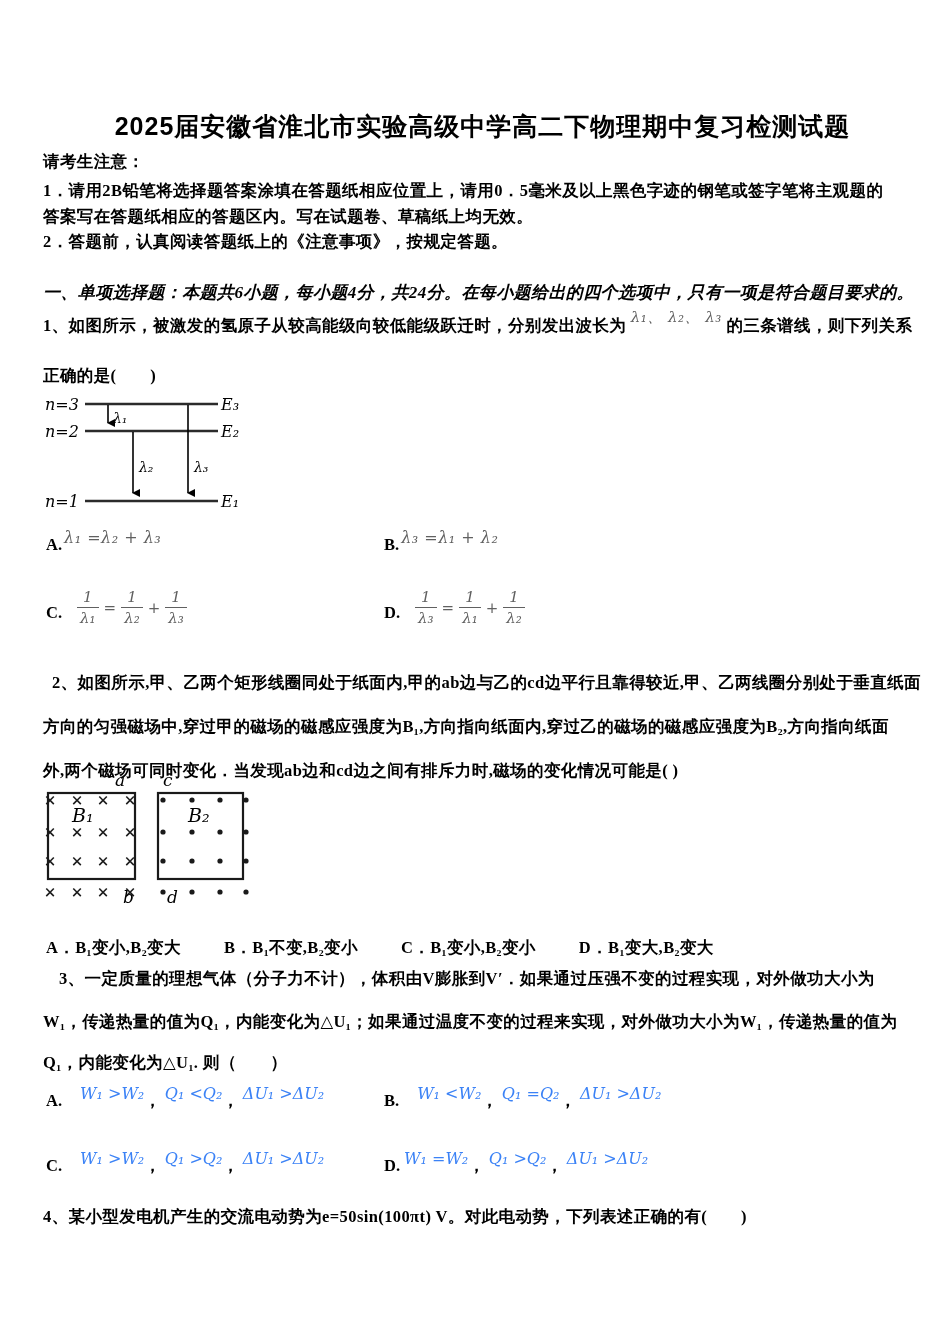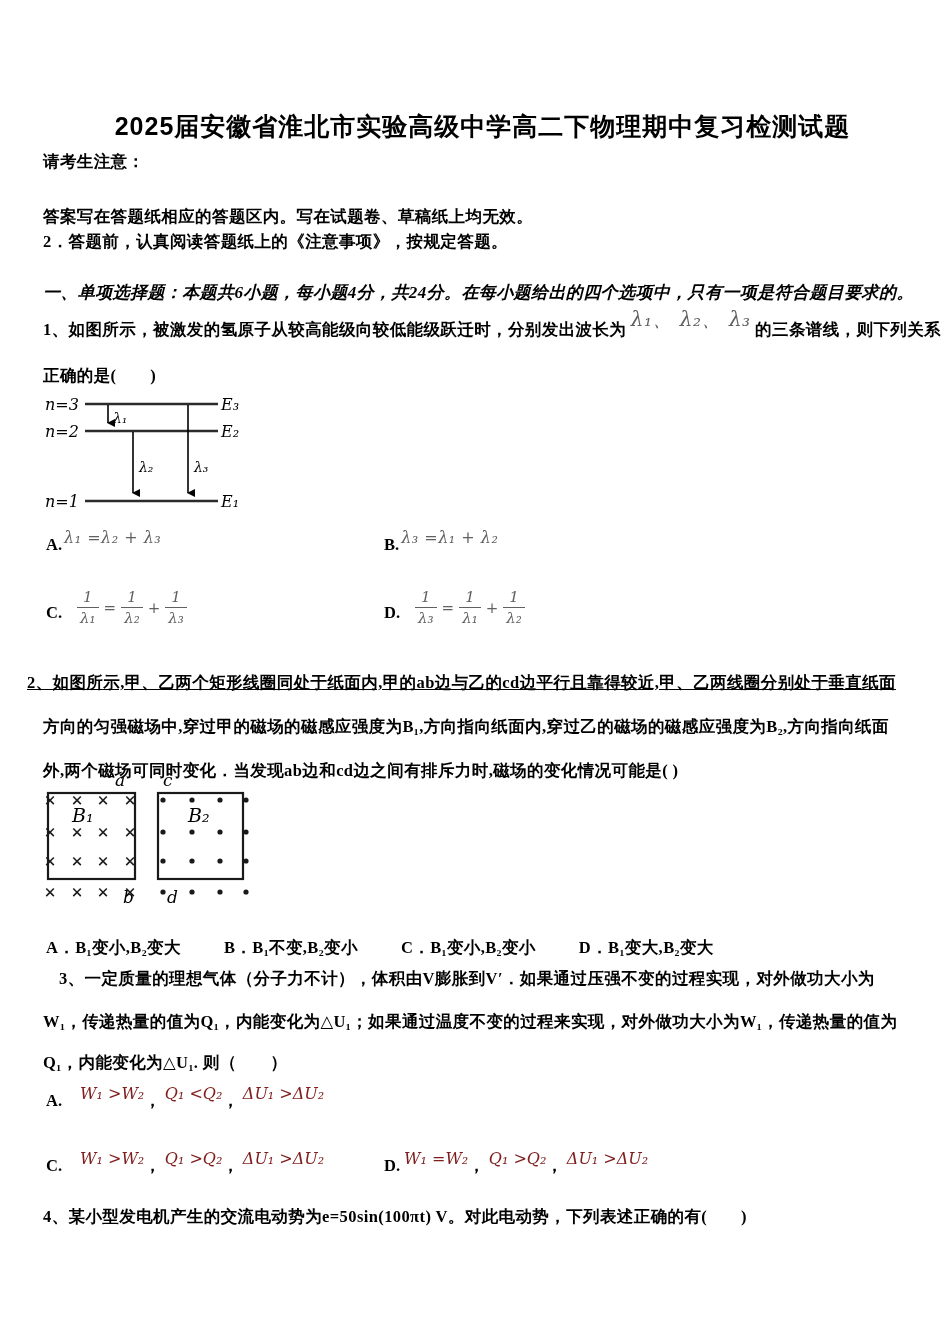--- a/index.html
+++ b/index.html
@@ -4,45 +4,46 @@
 <style>
   html,body{margin:0;padding:0;background:#ffffff;}
   #paper{position:relative;width:950px;height:1344px;background:#fff;overflow:hidden;
          font-family:"Liberation Serif","DejaVu Serif",serif;color:#000;}
   .title{position:absolute;left:0;width:941px;text-align:center;
          font-family:"Liberation Sans","DejaVu Sans",sans-serif;
          font-weight:bold;font-size:25px;letter-spacing:1px;margin-left:12px;}
   .line{position:absolute;white-space:nowrap;font-weight:bold;font-size:16.5px;letter-spacing:0.4px;}
   .formula{color:#606060;font-family:"DejaVu Serif",serif;font-style:italic;
            font-weight:normal;letter-spacing:0.5px;}
-  .raised{position:relative;top:-9px;font-size:20px;margin-top:36px;}
+  .raised{position:relative;top:-9px;font-size:15px;margin-top:36px;}
   .optrow{position:absolute;white-space:nowrap;}
   .opt{display:inline-flex;align-items:flex-end;}
   .optlabel{font-weight:bold;font-size:16.5px;font-family:"Liberation Serif",serif;}
   .opt .formula{font-size:16px;position:relative;top:-8px;margin-left:2px;}
   .frac{display:inline-flex;flex-direction:column;align-items:center;vertical-align:middle;margin:0 3px;}
   .frac .den{border-top:1.5px solid #606060;padding:1px 3px 0 3px;}
   .frac .num{padding:0 3px 1px 3px;}
   .fracwrap{display:inline-flex;align-items:center;color:#606060;
             font-family:"DejaVu Serif",serif;font-style:italic;font-size:15px;}
   .fracop{margin:0 2px;font-style:normal;}
-  .q3f{color:#7f1d1d;font-family:"DejaVu Serif",serif;font-style:italic;font-weight:normal;
+  .q3f{color:#3b82f6;font-family:"DejaVu Serif",serif;font-style:italic;font-weight:normal;
        font-size:16px;position:relative;top:-7px;}
   .q3c{font-weight:bold;font-size:16.5px;}
   svg text{font-family:"DejaVu Serif",serif;}
   .svgItal{font-style:italic;}
 </style>
 </head>
 <body>
 
 <div id="paper">
 
   <div class="title" style="top:110px;">2025届安徽省淮北市实验高级中学高二下物理期中复习检测试题</div>
 
   <div class="line" style="left:43px;top:151px;">请考生注意：</div>
+  <div class="line" style="left:43px;top:180px;">1．请用2B铅笔将选择题答案涂填在答题纸相应位置上，请用0．5毫米及以上黑色字迹的钢笔或签字笔将主观题的</div>
   <div class="line" style="left:43px;top:206px;">答案写在答题纸相应的答题区内。写在试题卷、草稿纸上均无效。</div>
   <div class="line" style="left:43px;top:231px;">2．答题前，认真阅读答题纸上的《注意事项》，按规定答题。</div>
 
   <div class="line" style="left:43px;top:281px;font-size:17px;font-style:italic;">一、单项选择题：本题共6小题，每小题4分，共24分。在每小题给出的四个选项中，只有一项是符合题目要求的。</div>
 
   <div class="line" style="left:43px;top:315px;">
     <span>1、如图所示，被激发的氢原子从较高能级向较低能级跃迁时，分别发出波长为</span>
     <span class="formula raised">λ₁、 λ₂、 λ₃</span>
     <span>的三条谱线，则下列关系</span>
   </div>
@@ -124,21 +125,21 @@
           </span>
         <span class="fracop">+</span>
         <span class="frac">
             <span class="num">1</span>
             <span class="den">λ₂</span>
           </span>
       </span>
     </span>
   </div>
 
-  <div class="line" style="left:27px;top:672px;text-decoration:underline;">2、如图所示,甲、乙两个矩形线圈同处于纸面内,甲的ab边与乙的cd边平行且靠得较近,甲、乙两线圈分别处于垂直纸面</div>
+  <div class="line" style="left:52px;top:672px;">2、如图所示,甲、乙两个矩形线圈同处于纸面内,甲的ab边与乙的cd边平行且靠得较近,甲、乙两线圈分别处于垂直纸面</div>
   <div class="line" style="left:43px;top:716px;">方向的匀强磁场中,穿过甲的磁场的磁感应强度为B₁,方向指向纸面内,穿过乙的磁场的磁感应强度为B₂,方向指向纸面</div>
   <div class="line" style="left:43px;top:760px;">外,两个磁场可同时变化．当发现ab边和cd边之间有排斥力时,磁场的变化情况可能是(  )</div>
 
   <svg style="position:absolute;left:20px;top:772px;" width="245" height="138" viewBox="0 0 245 138">
 
     <rect x="28" y="21" width="87" height="86" fill="none" stroke="#1a1a1a" stroke-width="2.2"></rect>
     <g font-size="15" font-weight="bold" fill="#1a1a1a" text-anchor="middle">
       <text x="30" y="33">×</text>
         <text x="57" y="33">×</text>
         <text x="83" y="33">×</text>
@@ -197,20 +198,26 @@
   <div class="line" style="left:43px;top:968px;margin-left:16px;">3、一定质量的理想气体（分子力不计），体积由V膨胀到V′．如果通过压强不变的过程实现，对外做功大小为</div>
   <div class="line" style="left:43px;top:1011px;">W₁，传递热量的值为Q₁，内能变化为△U₁；如果通过温度不变的过程来实现，对外做功大小为W₁，传递热量的值为</div>
   <div class="line" style="left:43px;top:1052px;">Q₁，内能变化为△U₁. 则（　　）</div>
 
   <div class="optrow" style="left:46px;top:1090px;">
     <span class="q3c">A.</span>
     <span class="q3f" style="margin-left:14px;">W₁ &gt;W₂</span><span class="q3c">，</span>
     <span class="q3f">Q₁ &lt;Q₂</span><span class="q3c">，</span>
     <span class="q3f">ΔU₁ &gt;ΔU₂</span>
   </div>
+  <div class="optrow" style="left:384px;top:1090px;">
+    <span class="q3c">B.</span>
+    <span class="q3f" style="margin-left:14px;">W₁ &lt;W₂</span><span class="q3c">，</span>
+    <span class="q3f">Q₁ =Q₂</span><span class="q3c">，</span>
+    <span class="q3f">ΔU₁ &gt;ΔU₂</span>
+  </div>
 
   <div class="optrow" style="left:46px;top:1155px;">
     <span class="q3c">C.</span>
     <span class="q3f" style="margin-left:14px;">W₁ &gt;W₂</span><span class="q3c">，</span>
     <span class="q3f">Q₁ &gt;Q₂</span><span class="q3c">，</span>
     <span class="q3f">ΔU₁ &gt;ΔU₂</span>
   </div>
   <div class="optrow" style="left:384px;top:1155px;">
     <span class="q3c">D.</span>
     <span class="q3f" style="">W₁ =W₂</span><span class="q3c">，</span>

